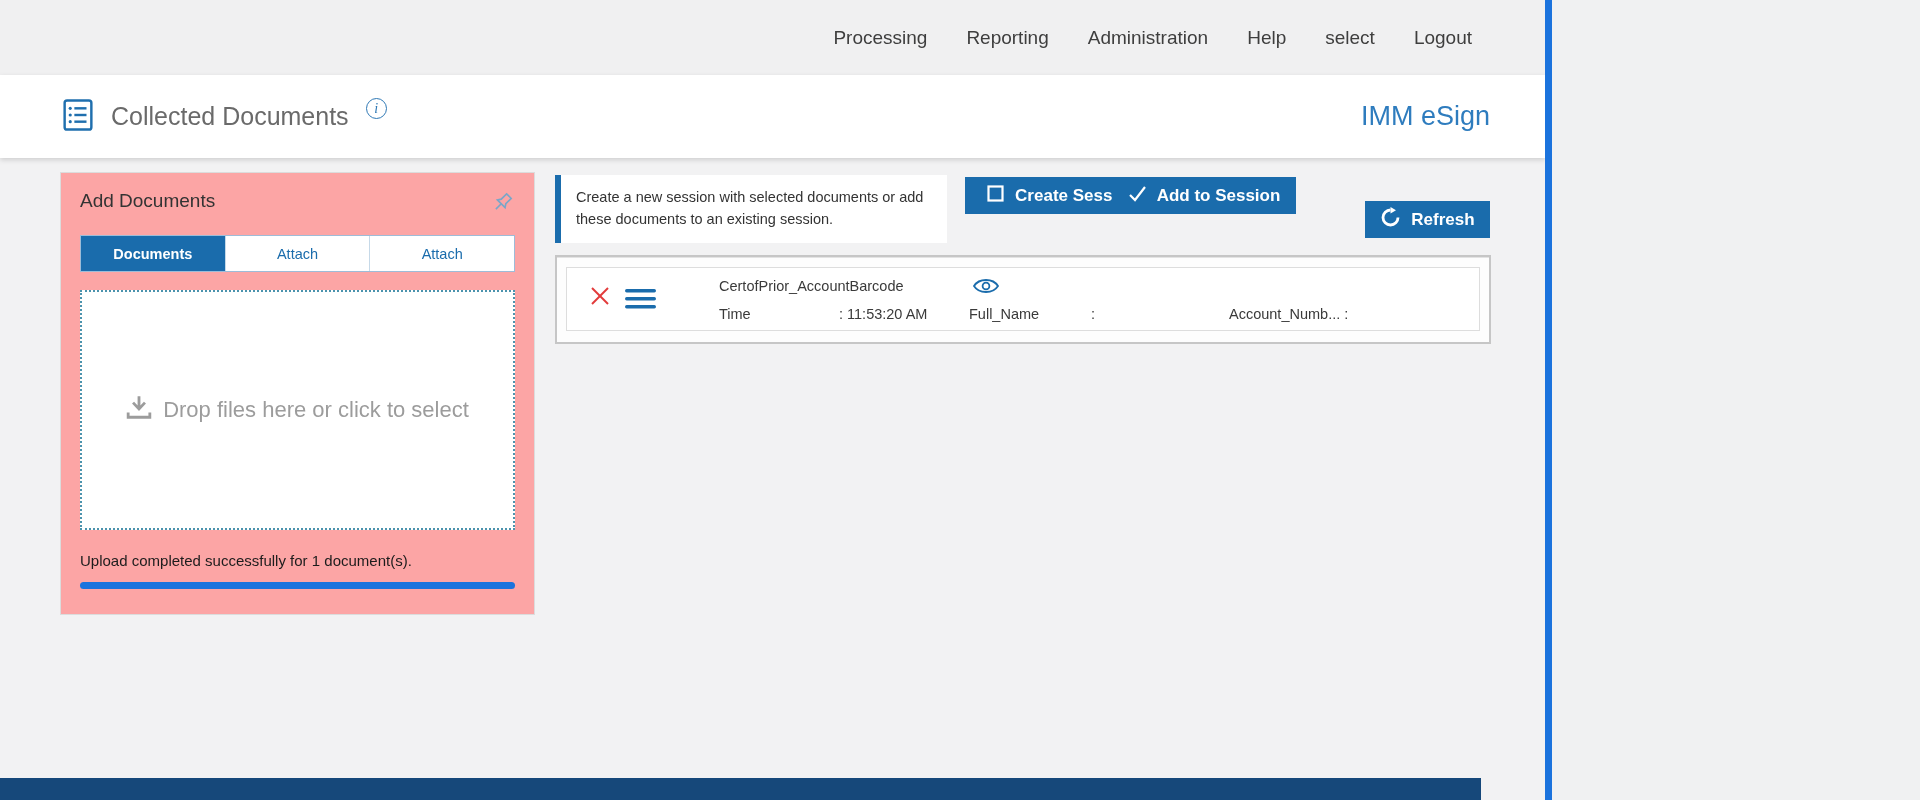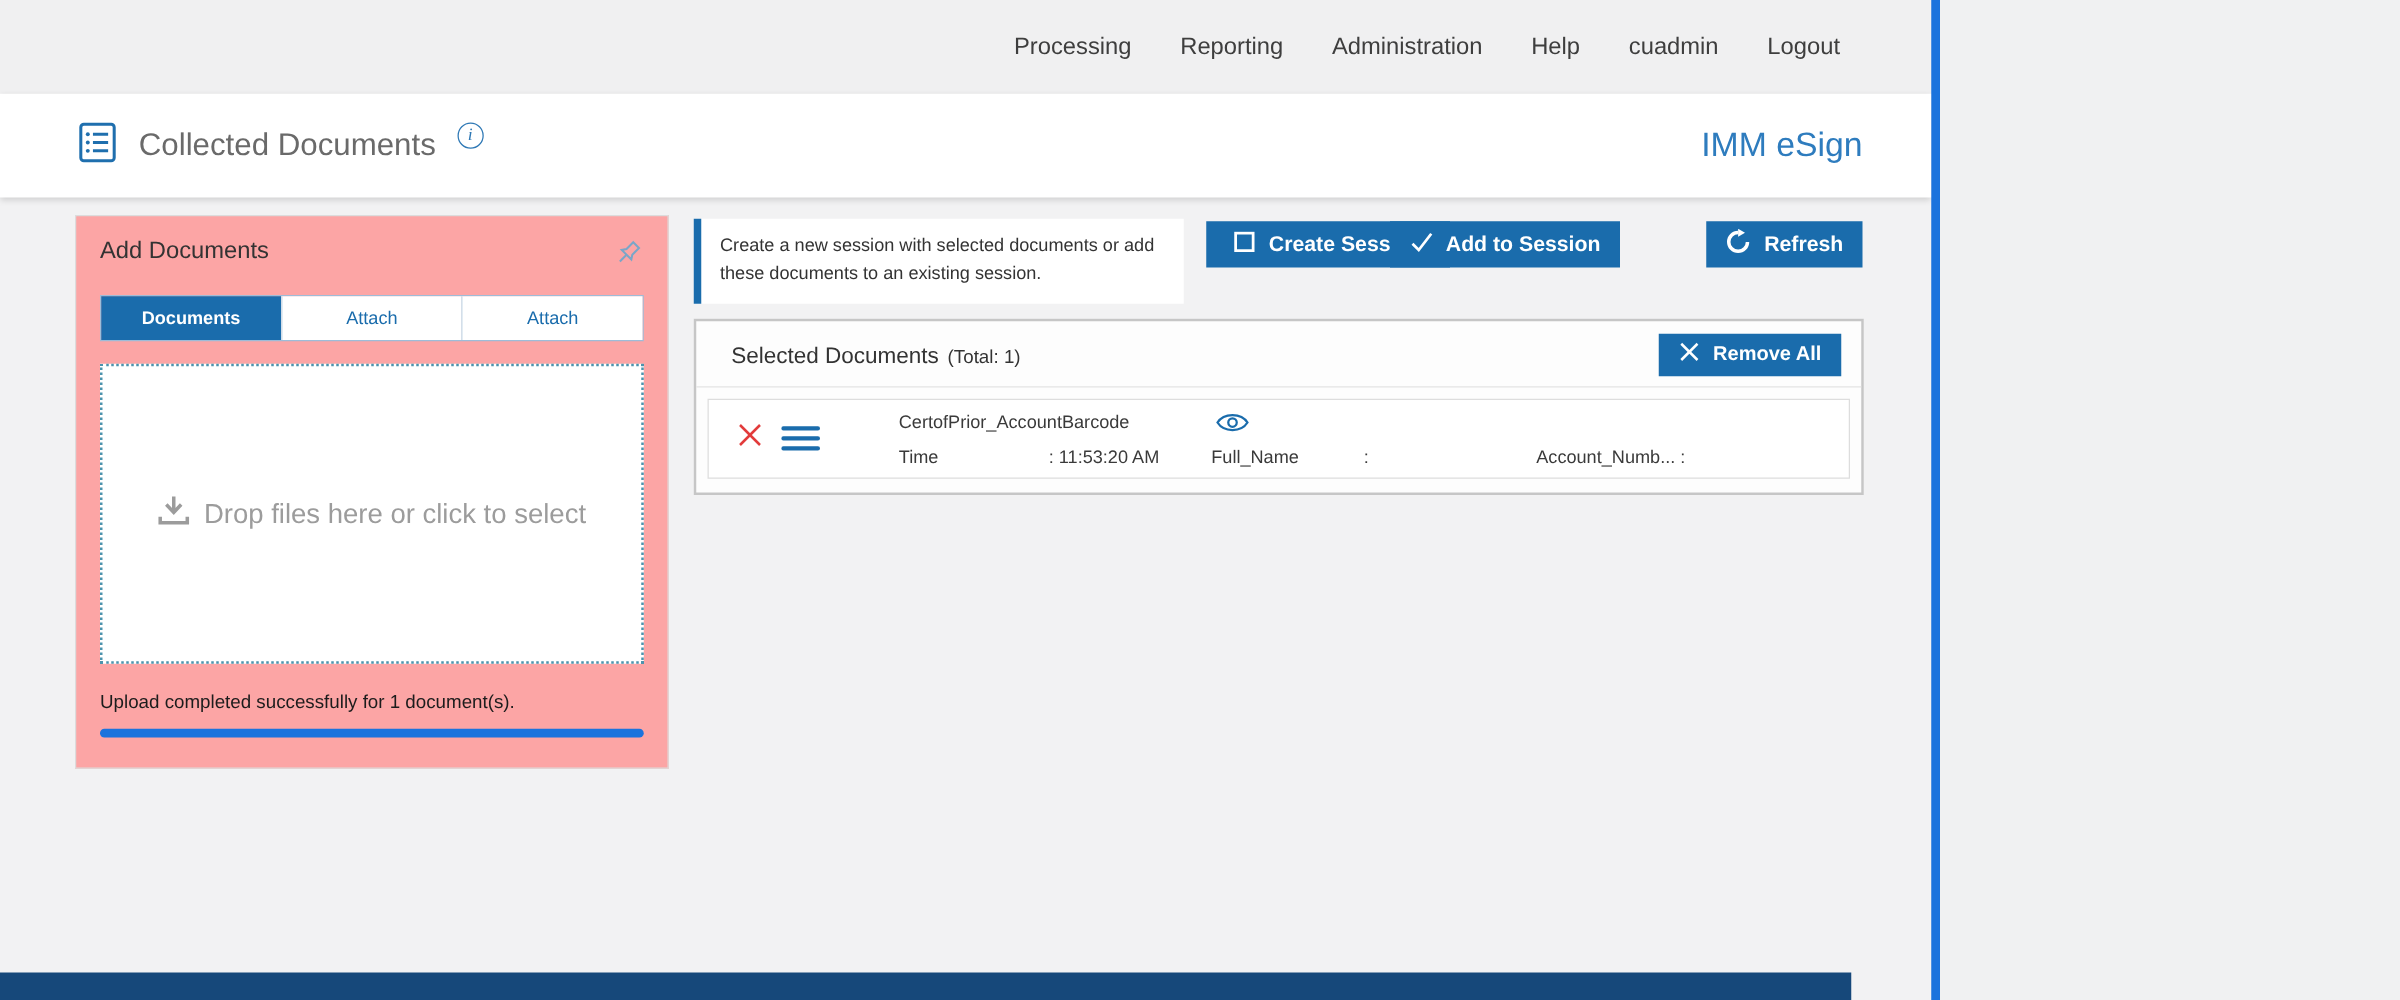--- a/index.html
+++ b/index.html
@@ -49,21 +49,21 @@
   .info-box { position:absolute; left:555px; top:175px; width:392px; background:#ffffff;
               border-left:6px solid #1a6cac; padding:12px 15px; font-size:14.5px;
               color:#333; line-height:1.5; }
 
   
   .btn { position:absolute; top:177px; height:37px; background:#1a6cac; color:#fff;
          font-size:17px; font-weight:bold; display:flex; align-items:center;
          justify-content:center; gap:10px; cursor:pointer; }
   .btn-create { left:965px; width:195px;gap:11px; }
   .btn-add { left:1112px; width:184px; }
-  .btn-refresh { left:1365px; width:125px; }
+  .btn-refresh { left:1365px; width:125px;margin-top:24px; }
 
   
   .sel-panel { position:absolute; left:555px; top:255px; width:936px; background:#fdfdfd;
                border:2px solid #c6c6c6; }
   .sel-head { display:flex; align-items:center; justify-content:space-between;
               padding:10px 16px 8px 28px; }
   .sel-title-wrap { display:flex; align-items:baseline; gap:7px; }
   .sel-title { font-size:18px; color:#333; }
   .sel-total { font-size:15px; color:#333; }
   .btn-remove { height:34px; padding:0 16px; background:#1a6cac; color:#fff; font-size:16px;
@@ -87,21 +87,21 @@
 <body>
 
 <div class="viewport">
   <div class="page">
 
     <div class="topnav">
       <span class="nav-item">Processing</span>
       <span class="nav-item">Reporting</span>
       <span class="nav-item">Administration</span>
       <span class="nav-item">Help</span>
-      <span class="nav-item">cuadmin</span>
+      <span class="nav-item">select</span>
       <span class="nav-item">Logout</span>
     </div>
 
     <div class="header">
       <span class="doc-icon">
         <svg width="32" height="34" viewBox="0 0 26 28">
           <rect x="2" y="2" width="22" height="24" rx="2" fill="none" stroke="#1f6fae" stroke-width="2"></rect>
           <line x1="10" y1="8.5" x2="20" y2="8.5" stroke="#1f6fae" stroke-width="2"></line>
           <line x1="10" y1="14" x2="20" y2="14" stroke="#1f6fae" stroke-width="2"></line>
           <line x1="10" y1="19.5" x2="20" y2="19.5" stroke="#1f6fae" stroke-width="2"></line>
@@ -172,35 +172,20 @@
       <span>
         <svg width="21" height="21" viewBox="0 0 21 21">
           <path d="M10.5 3 a7.5 7.5 0 1 0 7.5 7.5" fill="none" stroke="#fff" stroke-width="2.8"></path>
           <polygon points="10.5,0 16,3.2 10.5,6.4" fill="#fff"></polygon>
         </svg>
       </span>
       <span>Refresh</span>
     </div>
 
     <div class="sel-panel">
-      <div class="sel-head">
-        <div class="sel-title-wrap">
-          <span class="sel-title">Selected Documents</span>
-          <span class="sel-total">(Total: 1)</span>
-        </div>
-        <div class="btn-remove">
-          <span>
-            <svg width="17" height="17" viewBox="0 0 17 17">
-              <line x1="2" y1="2" x2="15" y2="15" stroke="#fff" stroke-width="2"></line>
-              <line x1="15" y1="2" x2="2" y2="15" stroke="#fff" stroke-width="2"></line>
-            </svg>
-          </span>
-          <span>Remove All</span>
-        </div>
-      </div>
 
       <div class="sel-body">
         <div class="doc-row">
           <span class="row-x">
             <svg width="22" height="22" viewBox="0 0 22 22">
               <line x1="3" y1="3" x2="19" y2="19" stroke="#e23b3b" stroke-width="2"></line>
               <line x1="19" y1="3" x2="3" y2="19" stroke="#e23b3b" stroke-width="2"></line>
             </svg>
           </span>
           <span class="row-drag">

